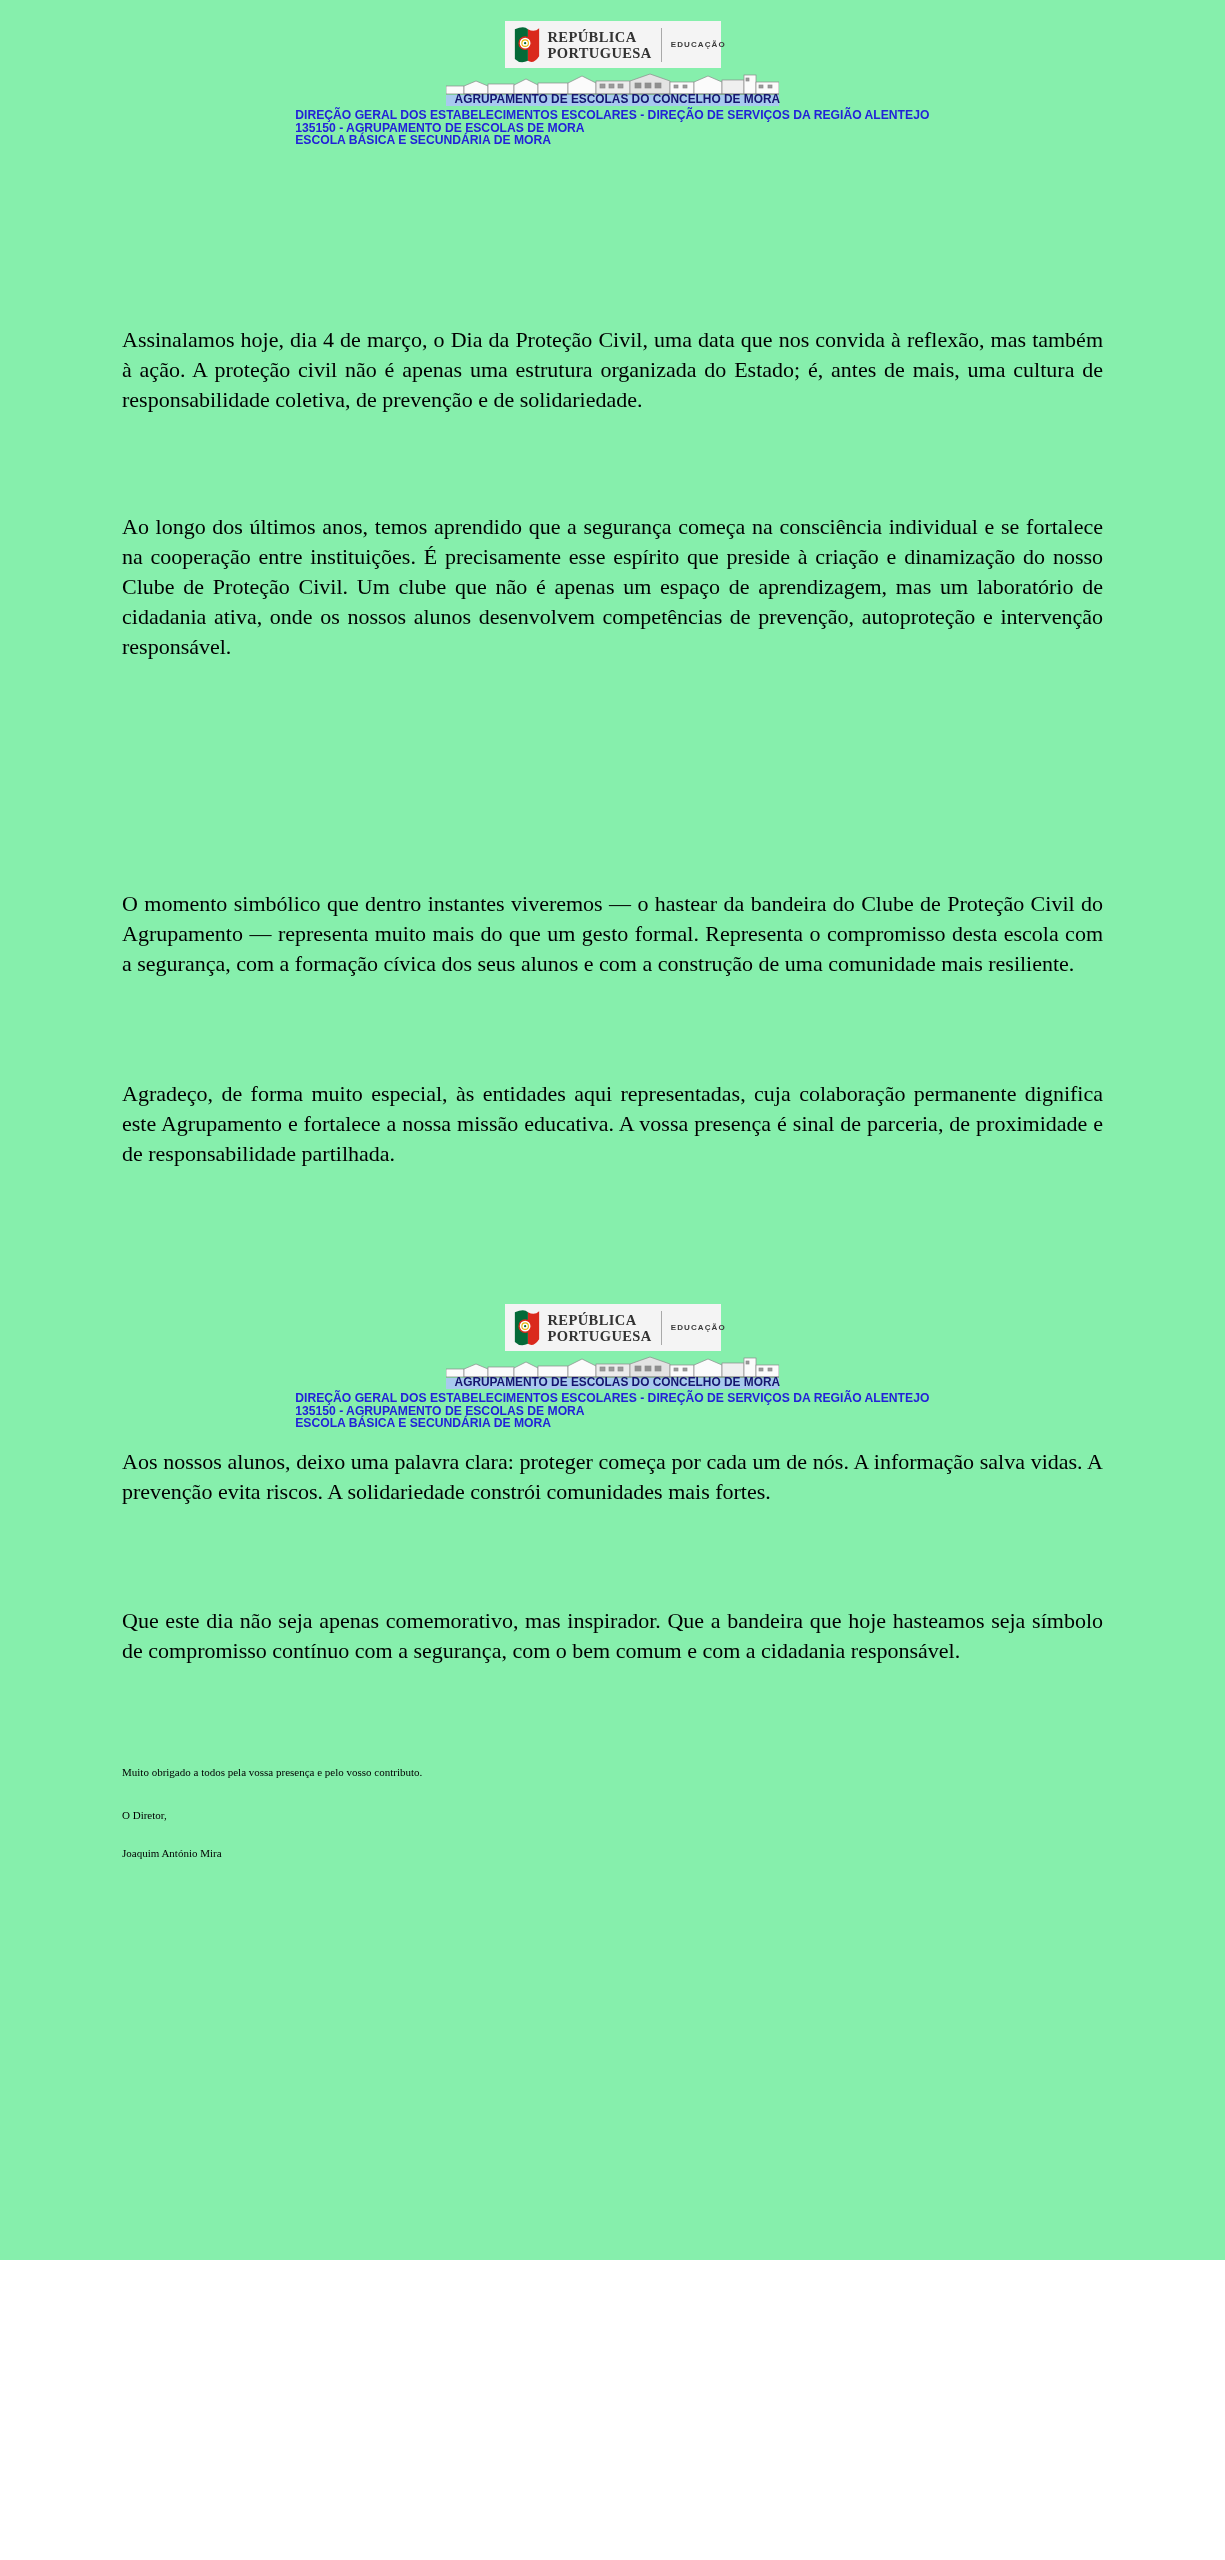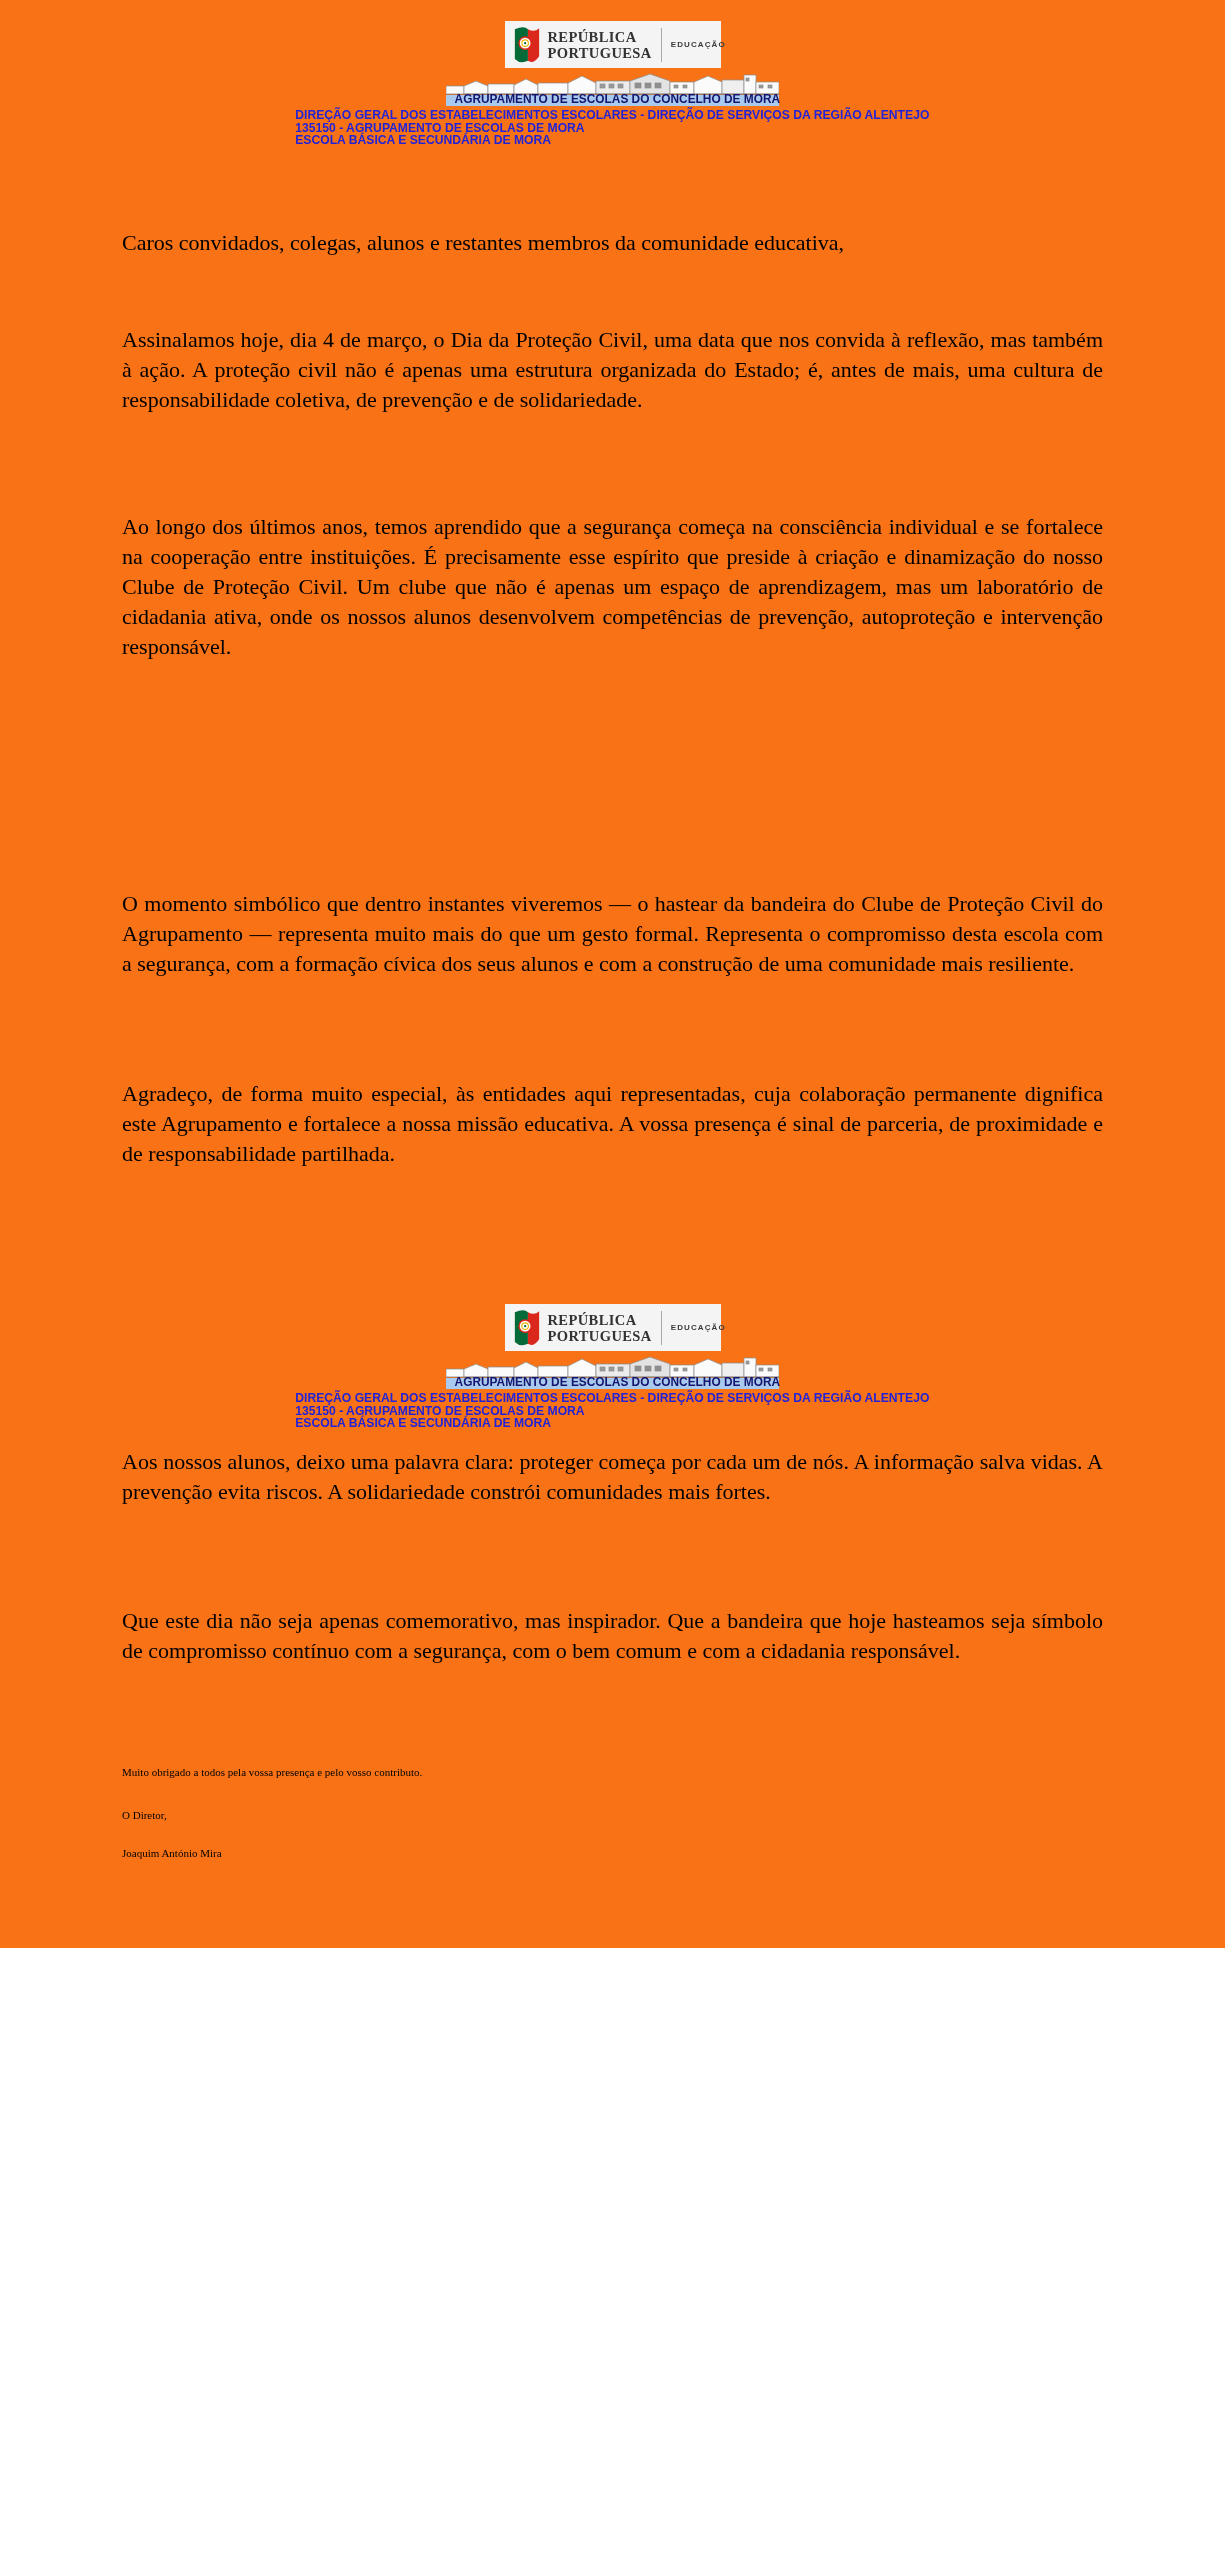--- a/index.html
+++ b/index.html
@@ -1,18 +1,18 @@
 <!DOCTYPE html>
 <html><head>
 <meta charset="utf-8">
 <style>
   html,body { margin:0; padding:0; background:#ffffff; }
   .page {
-    position:relative; width:1225px; height:1948px;
-    background:#f97316; overflow:hidden;
+    position:relative; width:1225px; height:2260px;
+    background:#86efac; overflow:hidden;
     font-family:"Liberation Serif", serif; color:#000;
   }
 
   
   .doc-header { position:absolute; left:0; width:1225px; display:flex; flex-direction:column; align-items:center; }
   .doc-header.first  { top:21px; }
   .doc-header.second { top:1304px; }
 
   .gov-logo {
     width:216px; height:47px; background:#f4f4f4;
@@ -111,21 +111,20 @@
       </div>
     </div>
 
     <div class="blue-lines">
       <div>DIREÇÃO GERAL DOS ESTABELECIMENTOS ESCOLARES - DIREÇÃO DE SERVIÇOS DA REGIÃO ALENTEJO</div>
       <div>135150 - AGRUPAMENTO DE ESCOLAS DE MORA</div>
       <div>ESCOLA BÁSICA E SECUNDÁRIA DE MORA</div>
     </div>
   </div>
 
-  <p class="para" style="top:228px">Caros convidados, colegas, alunos e restantes membros da comunidade educativa,</p>
   <p class="para" style="top:325px">Assinalamos hoje, dia 4 de março, o Dia da Proteção Civil, uma data que nos convida à reflexão, mas também à ação. A proteção civil não é apenas uma estrutura organizada do Estado; é, antes de mais, uma cultura de responsabilidade coletiva, de prevenção e de solidariedade.</p>
   <p class="para" style="top:512px">Ao longo dos últimos anos, temos aprendido que a segurança começa na consciência individual e se fortalece na cooperação entre instituições. É precisamente esse espírito que preside à criação e dinamização do nosso Clube de Proteção Civil. Um clube que não é apenas um espaço de aprendizagem, mas um laboratório de cidadania ativa, onde os nossos alunos desenvolvem competências de prevenção, autoproteção e intervenção responsável.</p>
   <p class="para" style="top:889px">O momento simbólico que dentro instantes viveremos — o hastear da bandeira do Clube de Proteção Civil do Agrupamento — representa muito mais do que um gesto formal. Representa o compromisso desta escola com a segurança, com a formação cívica dos seus alunos e com a construção de uma comunidade mais resiliente.</p>
   <p class="para" style="top:1079px">Agradeço, de forma muito especial, às entidades aqui representadas, cuja colaboração permanente dignifica este Agrupamento e fortalece a nossa missão educativa. A vossa presença é sinal de parceria, de proximidade e de responsabilidade partilhada.</p>
 
   <div class="doc-header second">
     <div class="gov-logo">
       <svg class="flag-icon" viewBox="0 0 30 40">
         <path d="M2,3 Q12,-1 16,3 L16,37 Q8,41 2,35 Z" fill="#046A38"></path>
         <path d="M16,3 Q23,7 28,2 L28,32 Q22,41 16,37 Z" fill="#DA291C"></path>

